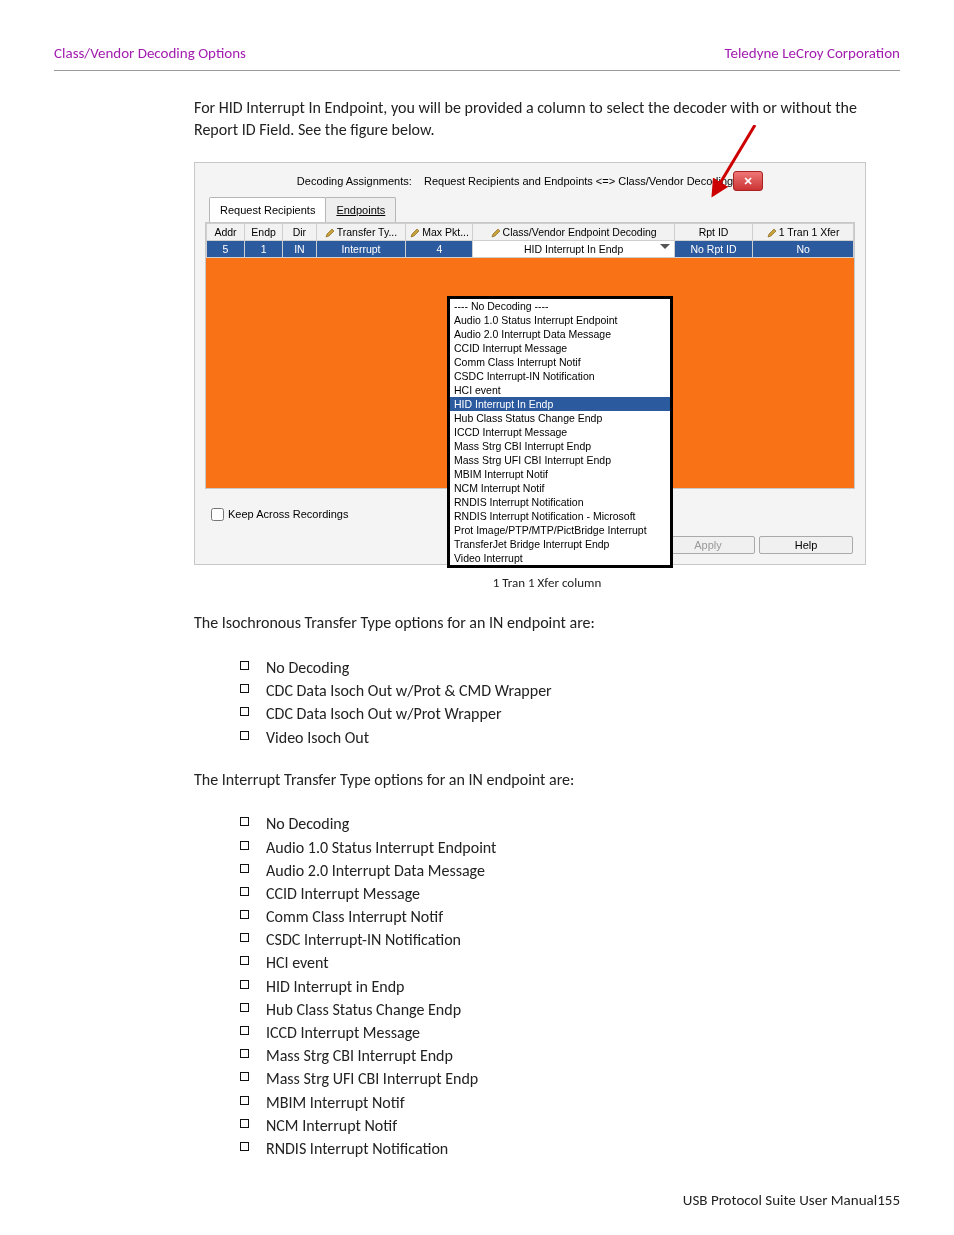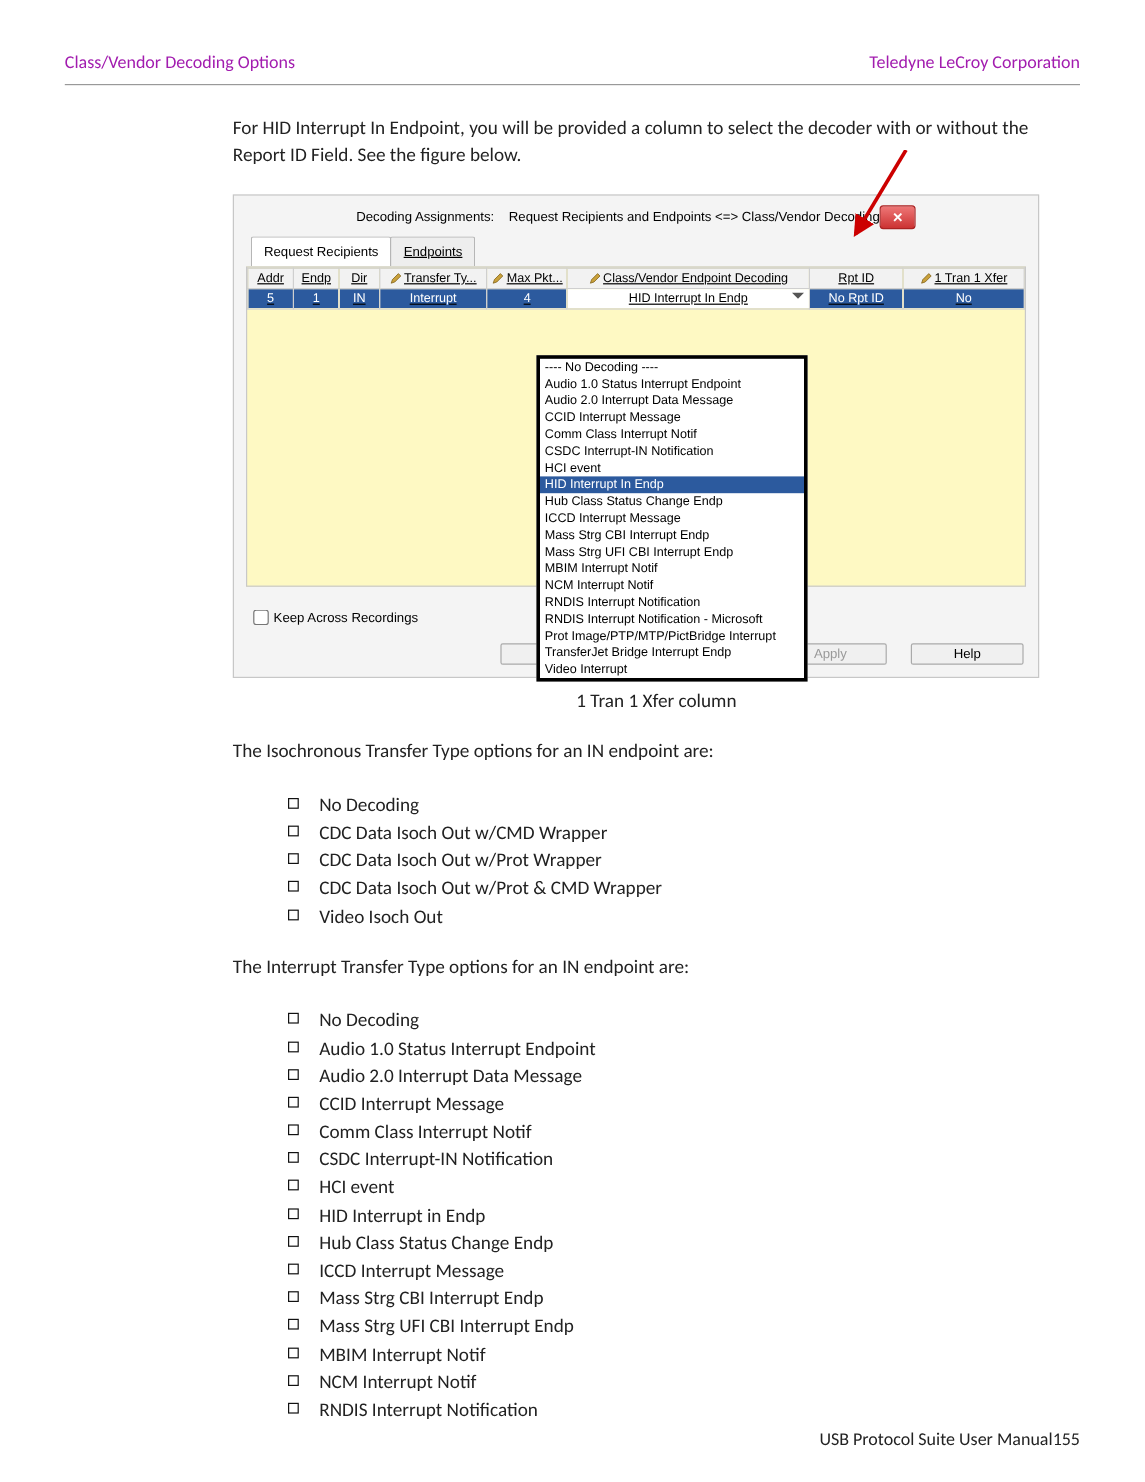--- a/index.html
+++ b/index.html
@@ -74,24 +74,23 @@
     background: #fff;
     padding: 6px 10px;
     font-size: 11px;
     border-radius: 2px 2px 0 0;
     margin-right: -1px;
     text-align: right;
   }
   .tab.inactive { background: #eee; text-decoration: underline; }
   .inner {
     margin: 0 10px 10px 10px;
-    background: #fef9c3;
+    background: #f97316;
     border: 1px solid #c8c8c8;
     position: relative;
-    text-decoration: underline;
   }
   table.grid {
     width: 100%;
     border-collapse: collapse;
     font-size: 10.5px;
     table-layout: fixed;
   }
   table.grid th, table.grid td {
     border: 1px solid #cfcfcf;
     padding: 2px 4px;
@@ -159,21 +158,21 @@
     position: relative;
   }
   .keep-row {
     padding: 6px 12px;
     font-size: 11px;
   }
   .keep-row input { vertical-align: middle; margin-right: 4px; }
   .btn-row {
     display: flex;
     justify-content: flex-end;
-    gap: 20px;
+    gap: 4px;
     padding: 6px 12px 10px 12px;
   }
   .winbtn {
     min-width: 68px;
     padding: 2px 12px;
     background: #f0f0f0;
     border: 1px solid #aaa;
     border-radius: 2px;
     font-size: 11px;
     text-align: center;
@@ -183,21 +182,21 @@
     position: absolute;
     right: 100px;
     top: -38px;
     width: 70px; height: 80px;
     z-index: 5;
     pointer-events: none;
   }
 
   .caption {
     text-align: center;
-    font-size: 16px;
+    font-size: 13px;
     margin: 8px 0 22px 0;
   }
 
   .sq-list {
     list-style: none;
     padding: 0;
     margin: 0 0 20px 44px;
   }
   .sq-list li {
     position: relative;
@@ -358,23 +357,22 @@
         <div class="winbtn">Help</div>
       </div>
     </div>
 
     <div class="caption">1 Tran 1 Xfer column</div>
   </div>
 
   <p class="para body-indent" style="margin-left:140px">The Isochronous Transfer Type options for an IN endpoint are:</p>
   <ul class="sq-list" id="isoch-list" style="margin-left:184px">
       <li>No Decoding</li>
-      <li>CDC Data Isoch Out w/CMD Wrapper</li>
+      <li>CDC Data Isoch Out w/Prot &amp; CMD Wrapper</li>
       <li>CDC Data Isoch Out w/Prot Wrapper</li>
-      <li>CDC Data Isoch Out w/Prot &amp; CMD Wrapper</li>
       <li>Video Isoch Out</li>
     </ul>
 
   <p class="para body-indent" style="margin-left:140px">The Interrupt Transfer Type options for an IN endpoint are:</p>
   <ul class="sq-list" id="int-list" style="margin-left:184px">
       <li>No Decoding</li>
       <li>Audio 1.0 Status Interrupt Endpoint</li>
       <li>Audio 2.0 Interrupt Data Message</li>
       <li>CCID Interrupt Message</li>
       <li>Comm Class Interrupt Notif</li>

